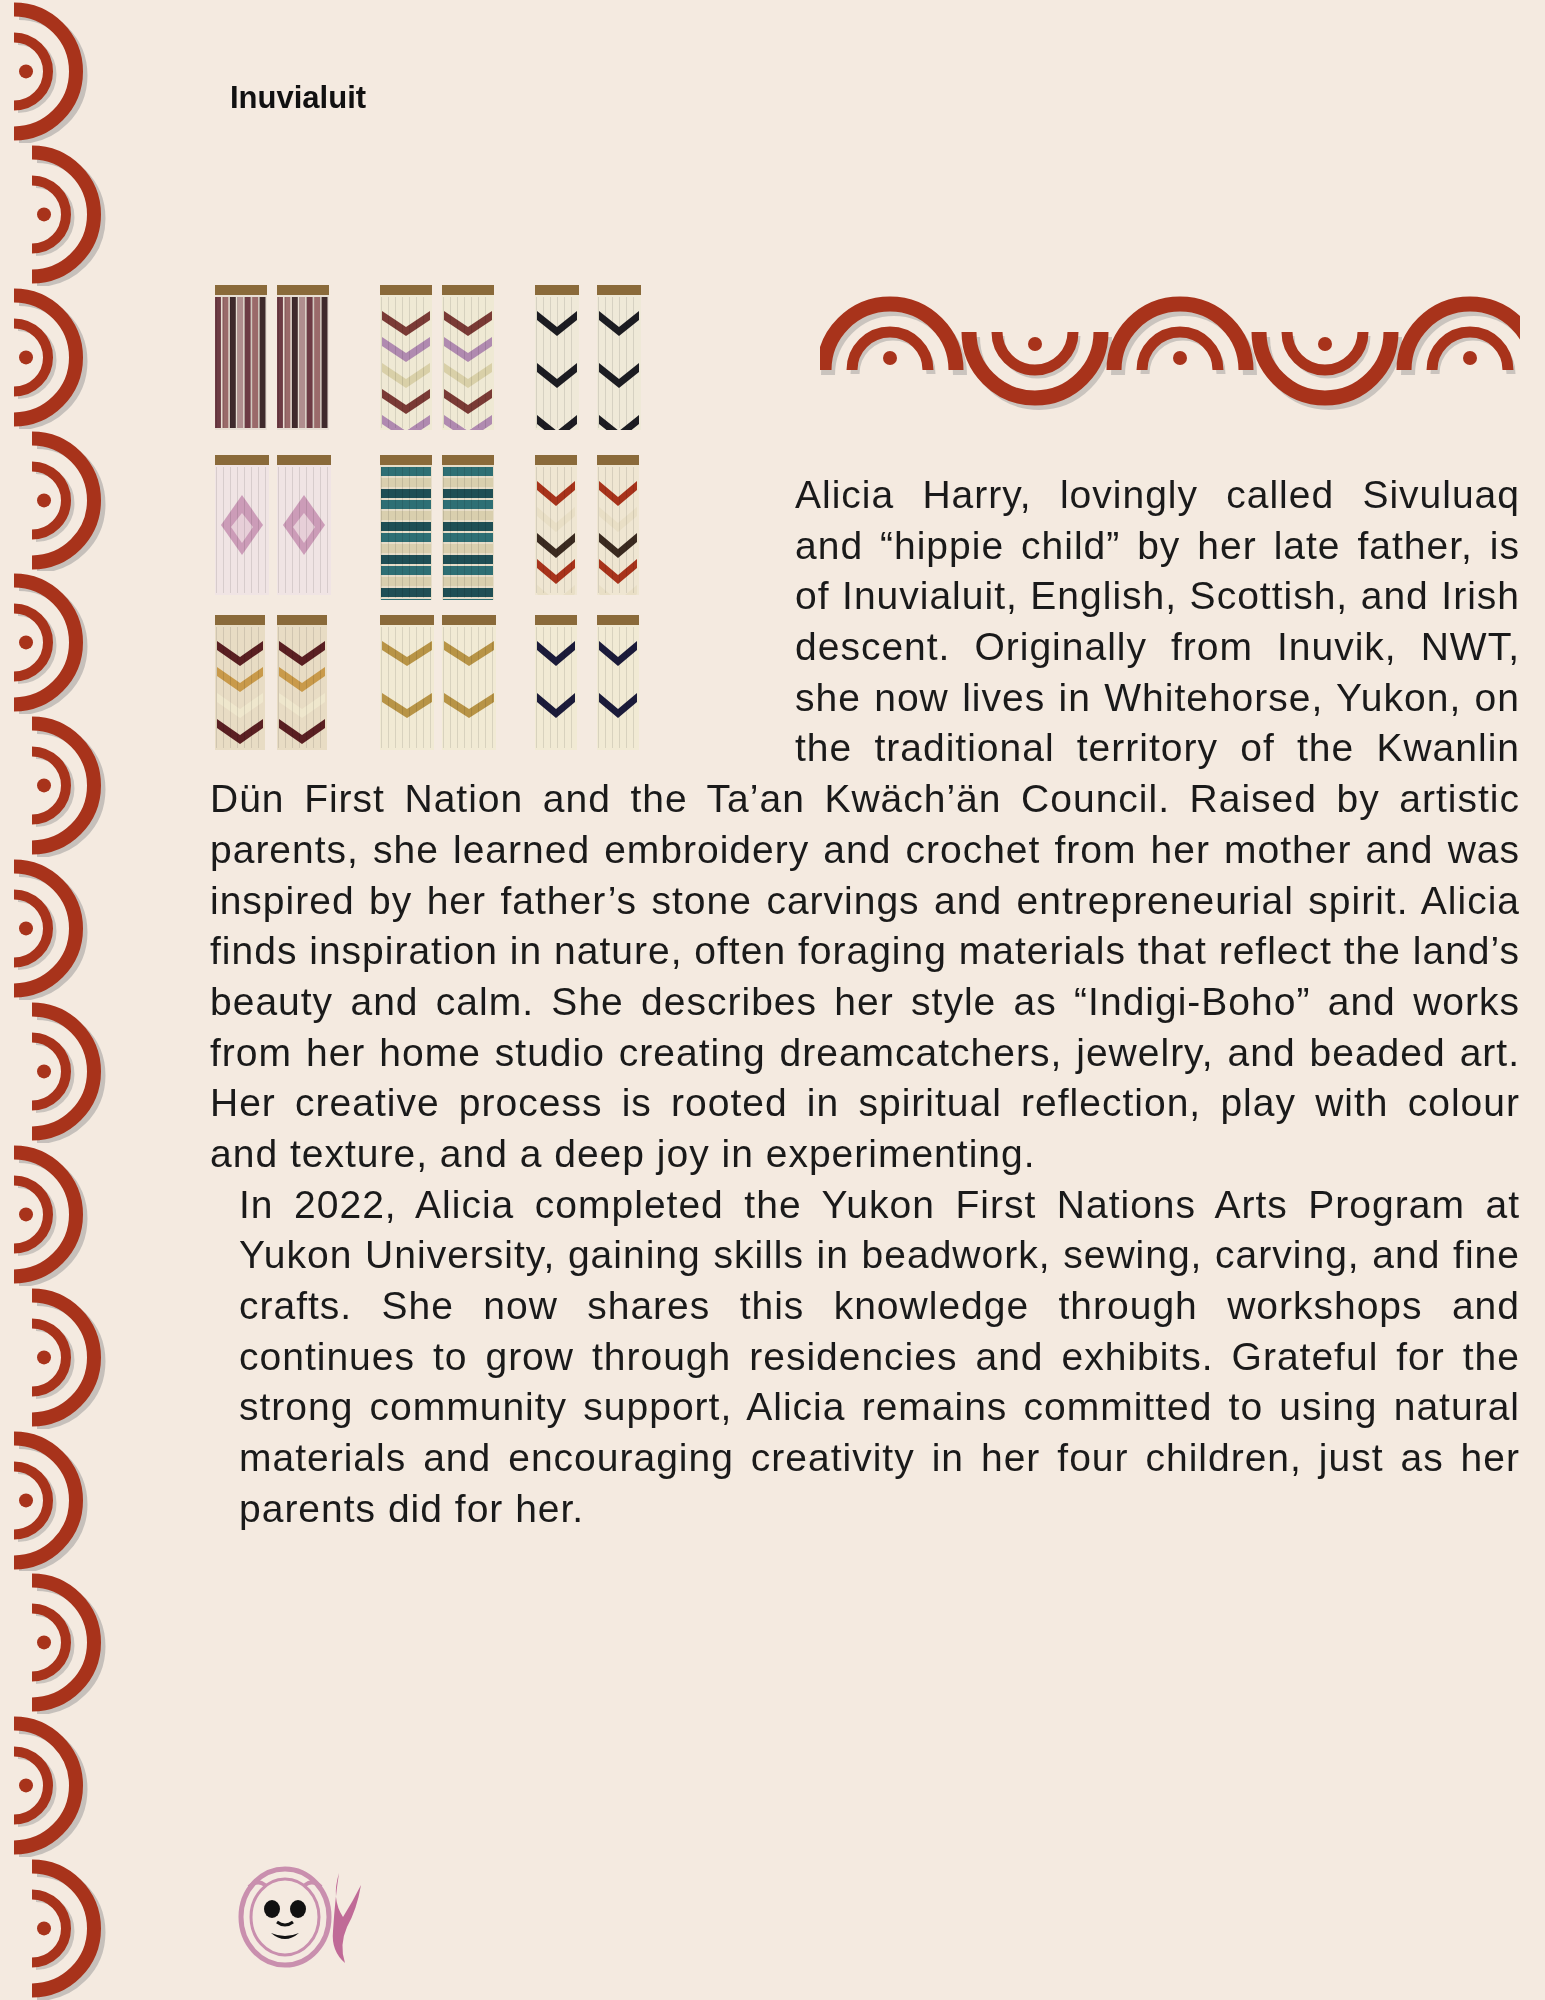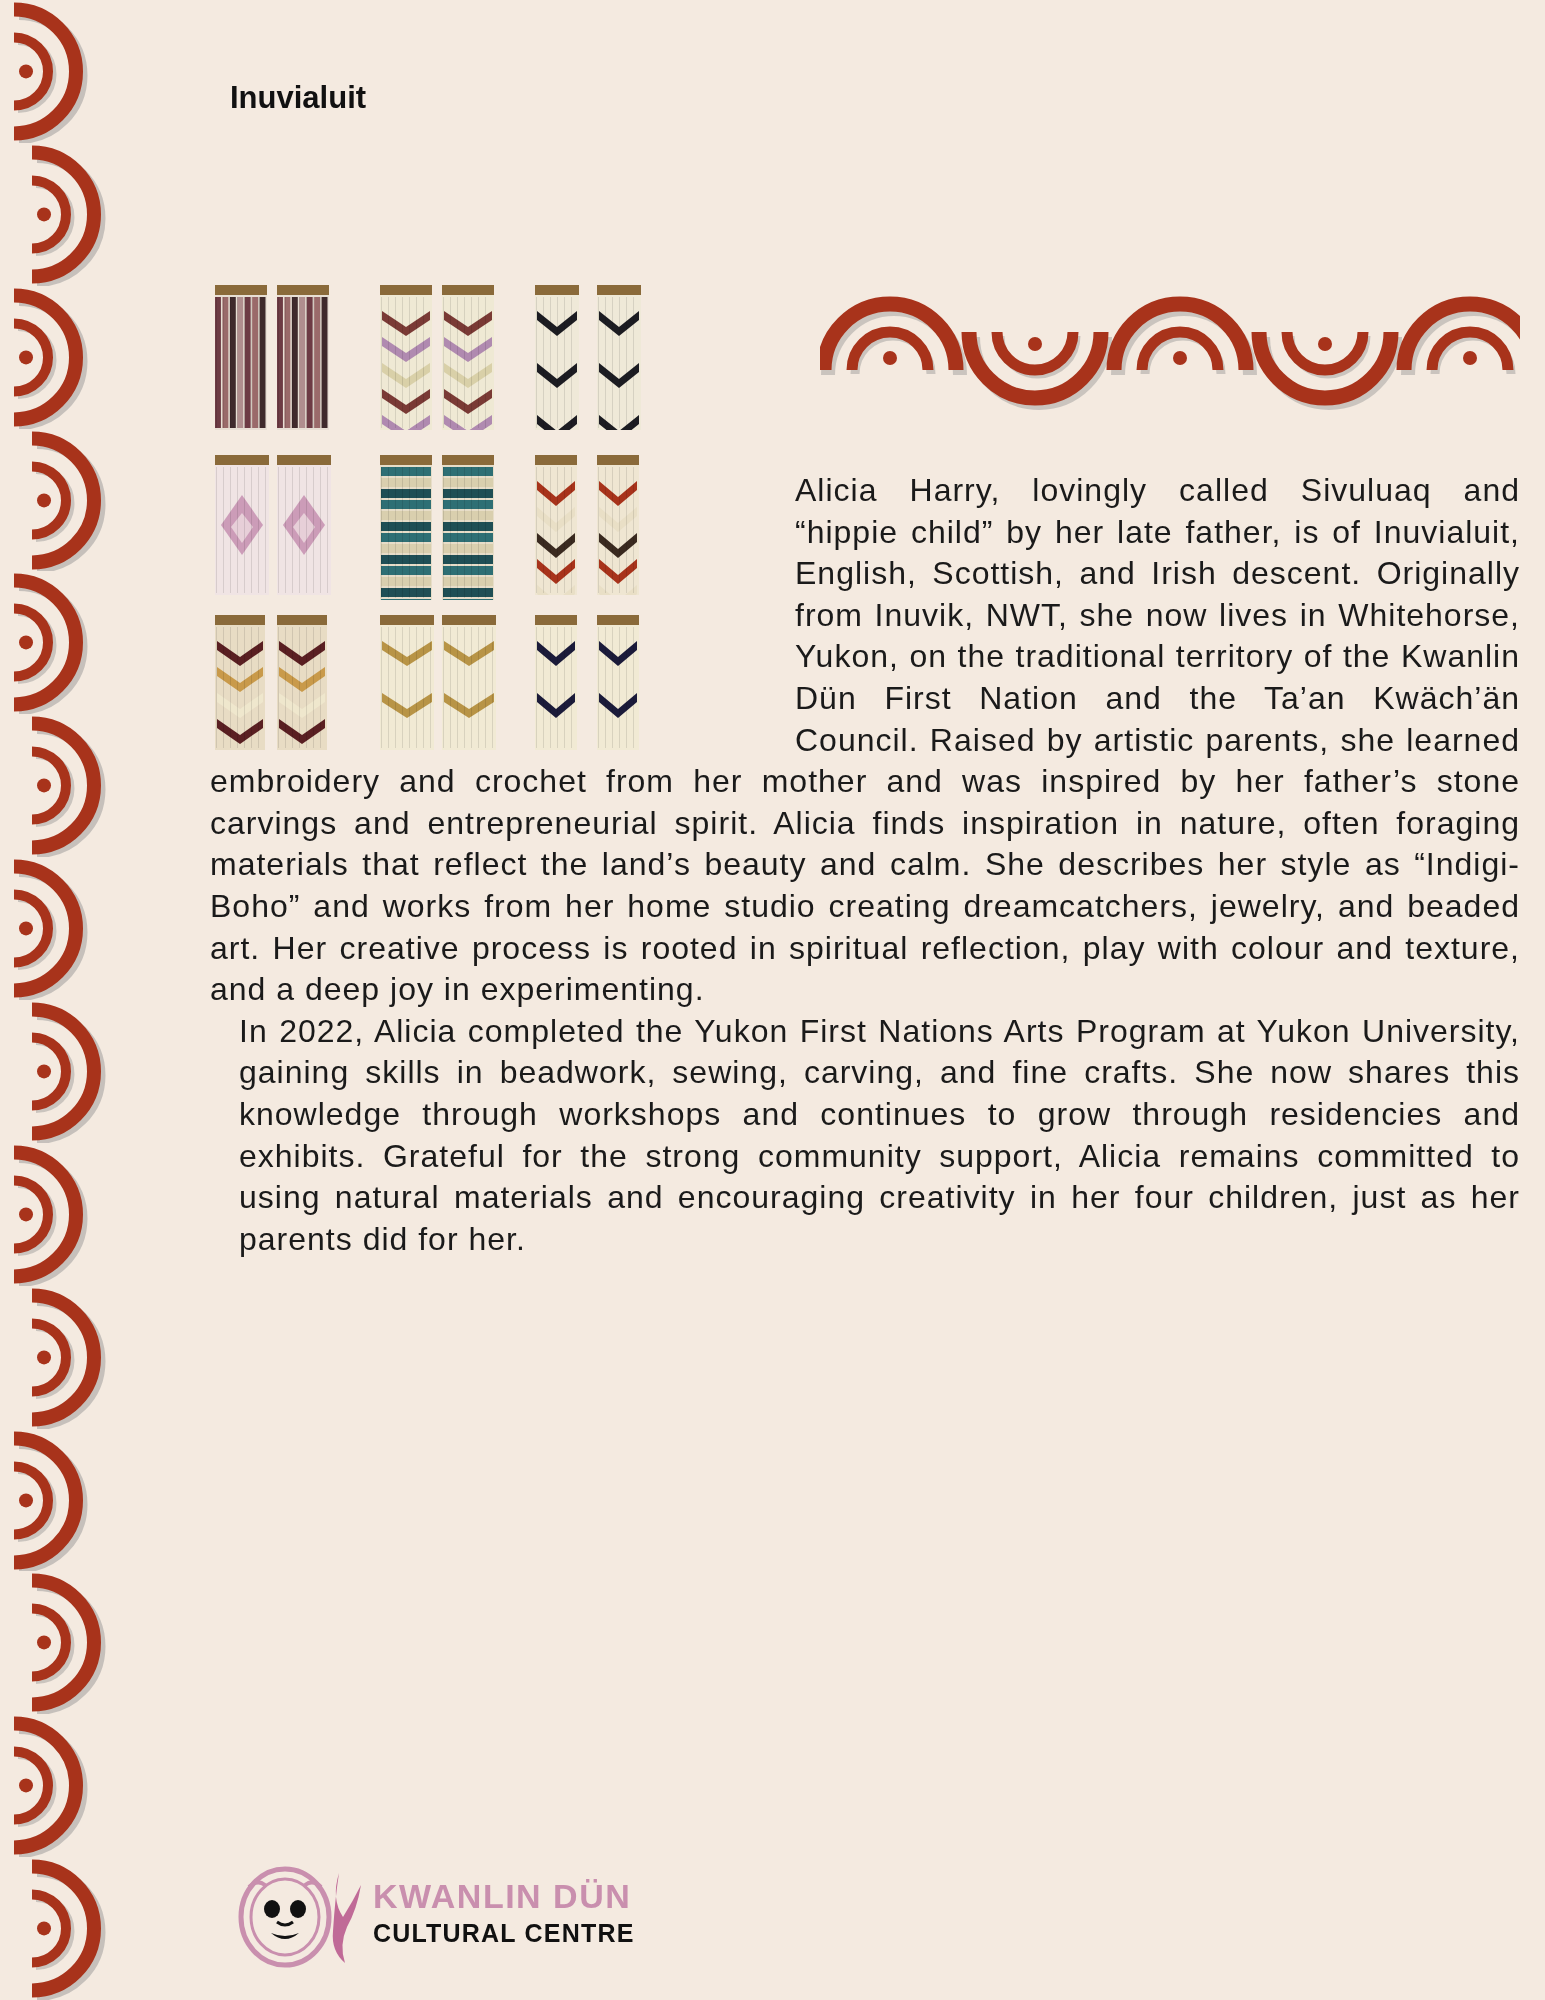--- a/index.html
+++ b/index.html
@@ -85,21 +85,21 @@
     height: 160px;
     overflow: hidden;
   }
 
   
   .bio {
     position: absolute;
     left: 210px;
     top: 470px;
     width: 1310px;
-    font-size: 32px;
+    font-size: 39px;
     line-height: 1.30;
     letter-spacing: 1.0px;
     color: #1a1a1a;
     text-align: justify;
     text-justify: inter-word;
   }
   .bio p { margin: 0; }
   .bio .wrap-shape {
     float: left;
     width: 585px;
@@ -653,17 +653,13 @@
       <ellipse cx="50" cy="52" rx="34" ry="38" fill="none" stroke="#c98fae" stroke-width="3"></ellipse>
       <ellipse cx="37" cy="44" rx="8" ry="9" fill="#111"></ellipse>
       <ellipse cx="63" cy="44" rx="8" ry="9" fill="#111"></ellipse>
       <path d="M36 68 Q50 80 64 68 Q50 74 36 68 Z" fill="#111"></path>
       <path d="M42 57 Q50 63 58 57" fill="none" stroke="#111" stroke-width="3"></path>
       <path d="M14 22 Q22 14 30 20" fill="none" stroke="#c98fae" stroke-width="4"></path>
       <path d="M70 20 Q78 14 86 22" fill="none" stroke="#c98fae" stroke-width="4"></path>
       <path d="M104 8 Q96 34 108 52 Q118 36 126 20 Q122 44 112 62 Q104 80 110 98 Q96 86 98 66 Q100 34 104 8 Z" fill="#c06a97"></path>
     </svg>
   </div>
-  <div class="logo-text">
-    <div class="logo-line1">KWANLIN DÜN</div>
-    <div class="logo-line2">CULTURAL CENTRE</div>
-  </div>
 </div>
 
 </body></html>

